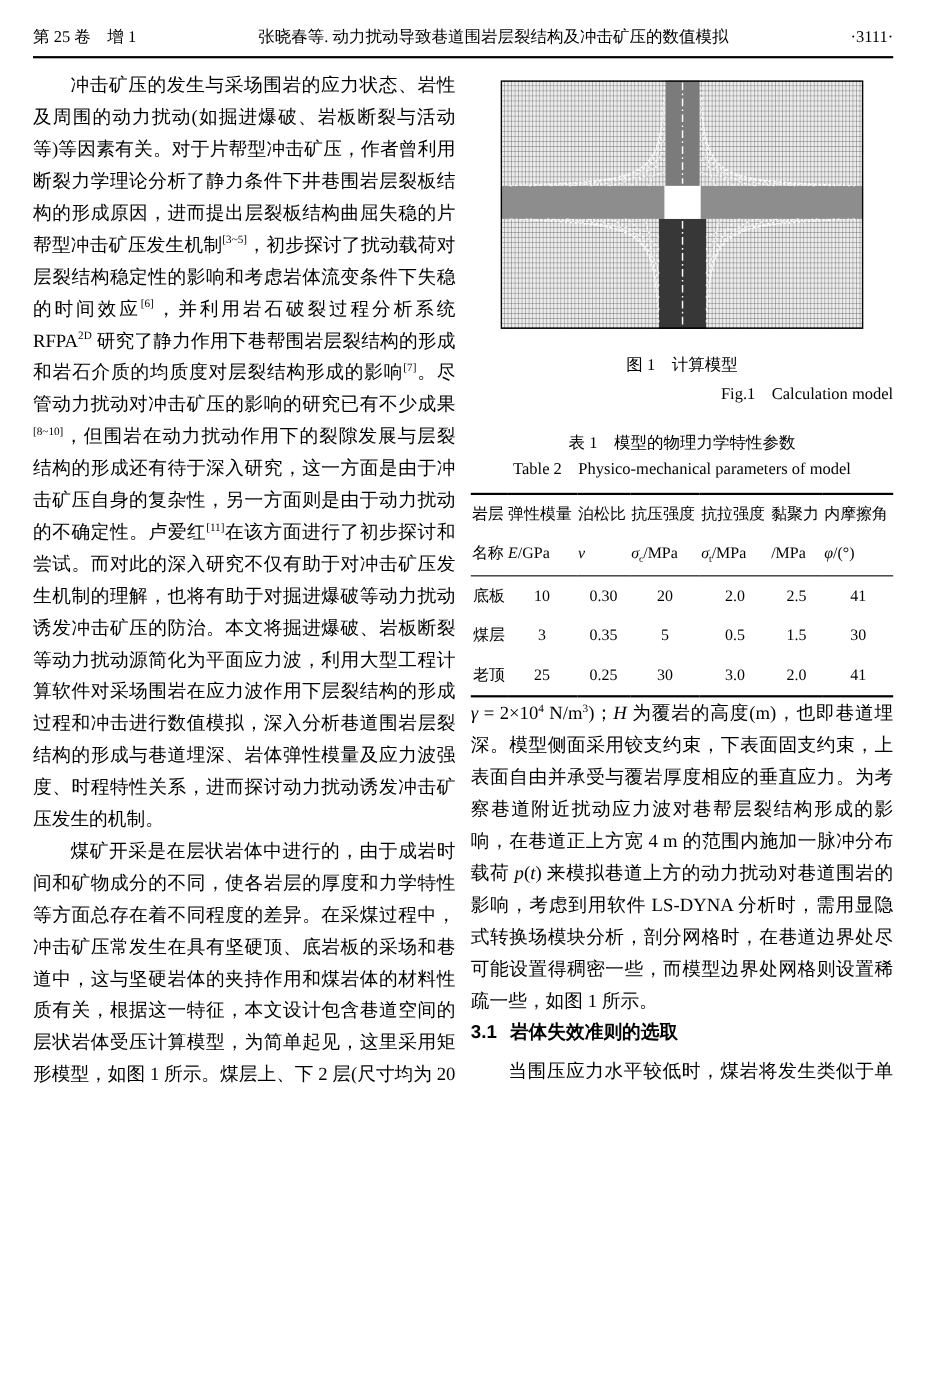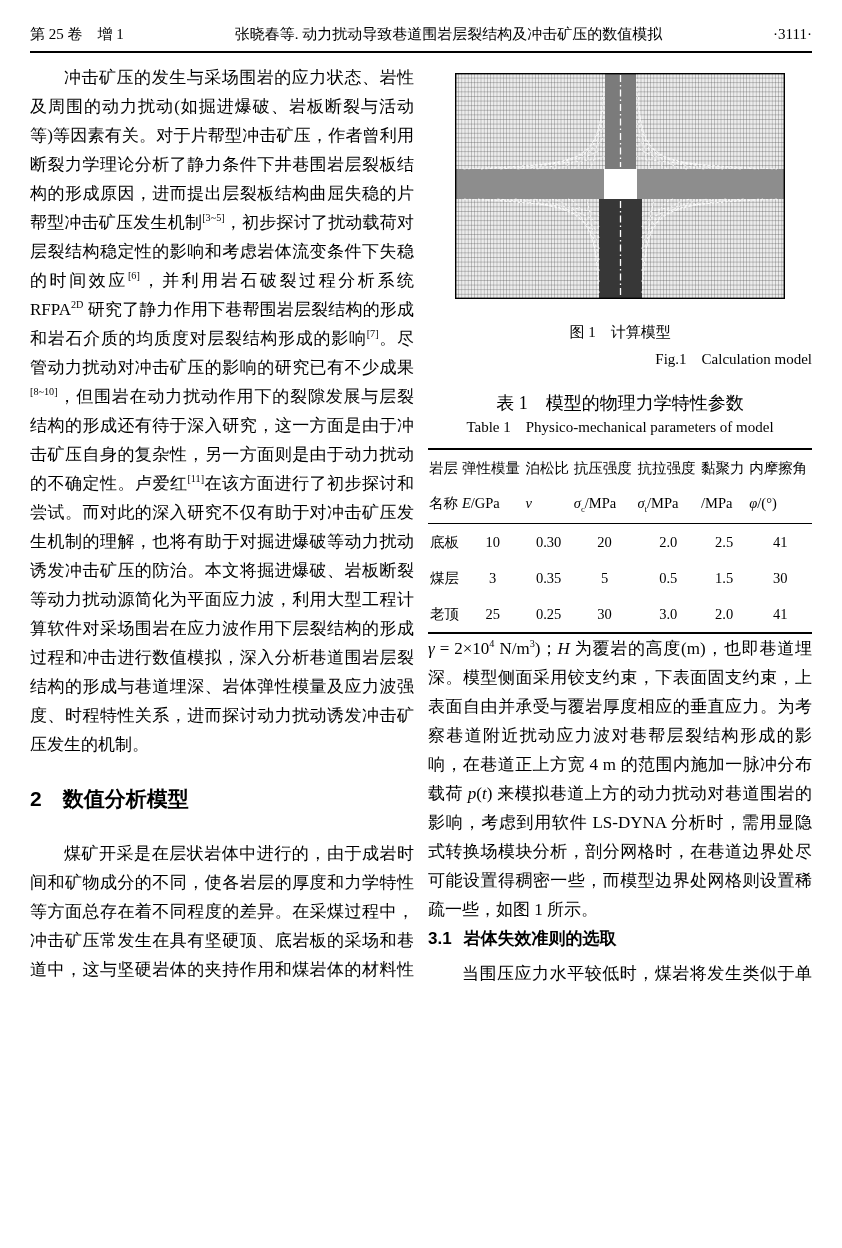--- a/index.html
+++ b/index.html
@@ -37,21 +37,21 @@
     font-size:17px; font-weight:bold; margin:0 0 6px 0; line-height:29px; }
   h4.subsec .num { margin-right:0.7em; }
 
   
   .figwrap { margin-top:10px; text-align:center; }
   .figcap-cn { font-size:15px; line-height:18px; margin-top:15px; text-align:center; }
   .figcap-en { font-size:15px; line-height:18px; margin-top:9px; text-align:right; }
 
   
   .tabwrap { margin-top:26px; }
-  .tabcap-cn { font-size:18px; line-height:18px; text-align:center; }
+  .tabcap-cn { font-size:15px; line-height:18px; text-align:center; }
   .tabcap-en { font-size:15px; line-height:18px; margin-top:6px; text-align:center; }
   table.params { width:100%; border-collapse:collapse; margin-top:12px;
     font-size:14.5px; border-top:2.2px solid #000; border-bottom:2.2px solid #000; }
   table.params thead { border-bottom:1.6px solid #000; }
   table.params th { font-weight:normal; padding:4px 1px 5px 1px; text-align:left; vertical-align:middle; }
   table.params th .hl2 { margin-top:6px; }
   table.params td { padding:3.5px 1px; text-align:center; }
   .after-table { margin-top:22px; }
 </style>
 </head>
@@ -64,23 +64,20 @@
     <span class="mid">张晓春等. 动力扰动导致巷道围岩层裂结构及冲击矿压的数值模拟</span>
     <span>·3111·</span>
   </div>
   <hr class="headrule">
 
   <div class="cols">
 
     <div class="col">
       <p class="indent">冲击矿压的发生与采场围岩的应力状态、岩性及周围的动力扰动(如掘进爆破、岩板断裂与活动等)等因素有关。对于片帮型冲击矿压，作者曾利用断裂力学理论分析了静力条件下井巷围岩层裂板结构的形成原因，进而提出层裂板结构曲屈失稳的片帮型冲击矿压发生机制<sup>[3~5]</sup>，初步探讨了扰动载荷对层裂结构稳定性的影响和考虑岩体流变条件下失稳的时间效应<sup>[6]</sup>，并利用岩石破裂过程分析系统 RFPA<sup>2D</sup> 研究了静力作用下巷帮围岩层裂结构的形成和岩石介质的均质度对层裂结构形成的影响<sup>[7]</sup>。尽管动力扰动对冲击矿压的影响的研究已有不少成果<sup>[8~10]</sup>，但围岩在动力扰动作用下的裂隙发展与层裂结构的形成还有待于深入研究，这一方面是由于冲击矿压自身的复杂性，另一方面则是由于动力扰动的不确定性。卢爱红<sup>[11]</sup>在该方面进行了初步探讨和尝试。而对此的深入研究不仅有助于对冲击矿压发生机制的理解，也将有助于对掘进爆破等动力扰动诱发冲击矿压的防治。本文将掘进爆破、岩板断裂等动力扰动源简化为平面应力波，利用大型工程计算软件对采场围岩在应力波作用下层裂结构的形成过程和冲击进行数值模拟，深入分析巷道围岩层裂结构的形成与巷道埋深、岩体弹性模量及应力波强度、时程特性关系，进而探讨动力扰动诱发冲击矿压发生的机制。</p>
 
-      <h2 class="sec">
-        <span class="num">2</span><span>数值分析模型</span>
-      </h2>
 
       <p class="indent">煤矿开采是在层状岩体中进行的，由于成岩时间和矿物成分的不同，使各岩层的厚度和力学特性等方面总存在着不同程度的差异。在采煤过程中，冲击矿压常发生在具有坚硬顶、底岩板的采场和巷道中，这与坚硬岩体的夹持作用和煤岩体的材料性质有关，根据这一特征，本文设计包含巷道空间的层状岩体受压计算模型，为简单起见，这里采用矩形模型，如图 1 所示。煤层上、下 2 层(尺寸均为 20 m×50 m)均匀性好，强度大，以模拟坚硬顶、底板岩层，中间模拟煤层，其均匀性较差，强度小，中间层中布置一尺寸为 3 m×4 m 的矩形孔洞，以模拟巷道。计算模型的物理力学参数见表 1。约束条件为左、右侧水平铰支约束，底部固定约束，上表面自由并承受与覆岩厚度相应的垂直应力(见图 1)，巷道埋深为 ，上覆岩层作用于模型上的压力按  =  计算，其中， 为覆岩的平均容重(取</p>
     </div>
 
     <div class="col">
 
       <div class="figwrap">
         <svg width="330" height="226" viewBox="0 0 330 226" aria-hidden="true">
           <defs>
             <pattern id="mesh" width="3.2" height="4.6" patternUnits="userSpaceOnUse">
@@ -142,21 +139,21 @@
           </g>
 
           <rect x="0.7" y="0.7" width="328.6" height="224.6" fill="none" stroke="#000" stroke-width="1.4"></rect>
         </svg>
         <div class="figcap-cn">图 1　计算模型</div>
         <div class="figcap-en">Fig.1　Calculation model</div>
       </div>
 
       <div class="tabwrap">
         <div class="tabcap-cn">表 1　模型的物理力学特性参数</div>
-        <div class="tabcap-en">Table 1　Physico-mechanical parameters of model</div>
+        <div class="tabcap-en">Table 2　Physico-mechanical parameters of model</div>
         <table class="params">
           <thead>
             <tr>
               <th>
                   <div>岩层</div>
                   <div class="hl2">名称</div>
                 </th>
               <th>
                   <div>弹性模量</div>
                   <div class="hl2"><i>E</i>/GPa</div>

